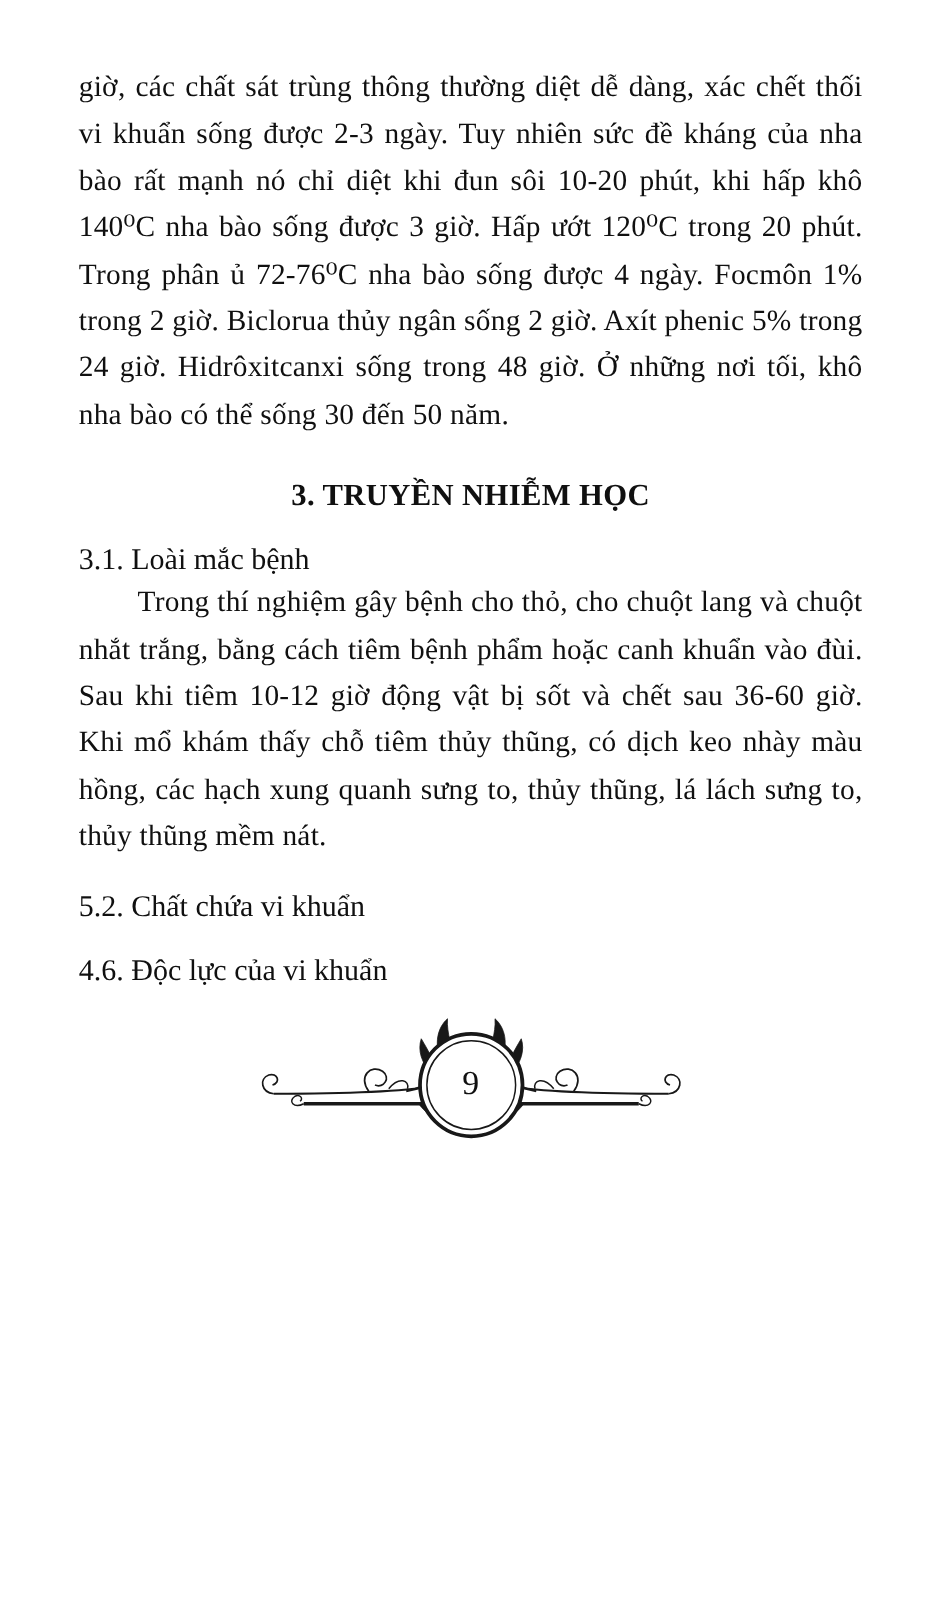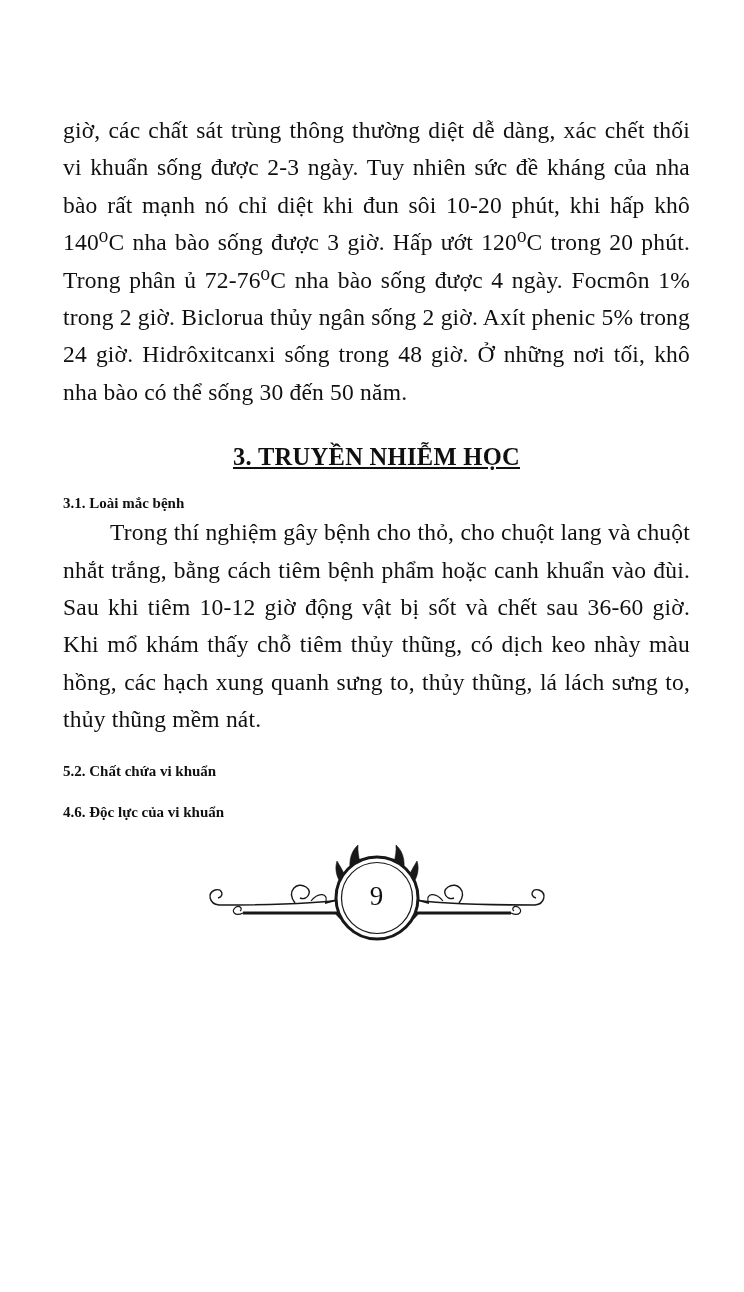--- a/index.html
+++ b/index.html
@@ -9,43 +9,42 @@
   }
   body {
     width: 744px;
     height: 1292px;
     position: relative;
     overflow: hidden;
     color: #101010;
     font-family: "Liberation Serif", "DejaVu Serif", serif;
   }
   .page {
-    padding: 112px 54px 0 63px;
+    padding: 52px 54px 0 63px;
   }
   p.body-text {
     font-size: 23.5px;
     line-height: 37.4px;
     text-align: justify;
     margin: 0;
     letter-spacing: 0.2px;
   }
   p.indent {
     text-indent: 47px;
   }
   h2.chapter {
     text-align: center;
     font-size: 24.5px;
     font-weight: bold;
     margin: 32px 0 24px 0;
     letter-spacing: 0.3px;
-    text-decoration: underline;
   }
   h3.section {
-    font-size: 15px;
-    font-weight: bold;
+    font-size: 24px;
+    font-weight: normal;
     margin: 24px 0 2px 0;
   }
   .footer {
     position: relative;
     width: 340px;
     height: 112px;
     margin: 22px auto 0 auto;
   }
   .footer svg {
     position: absolute;

